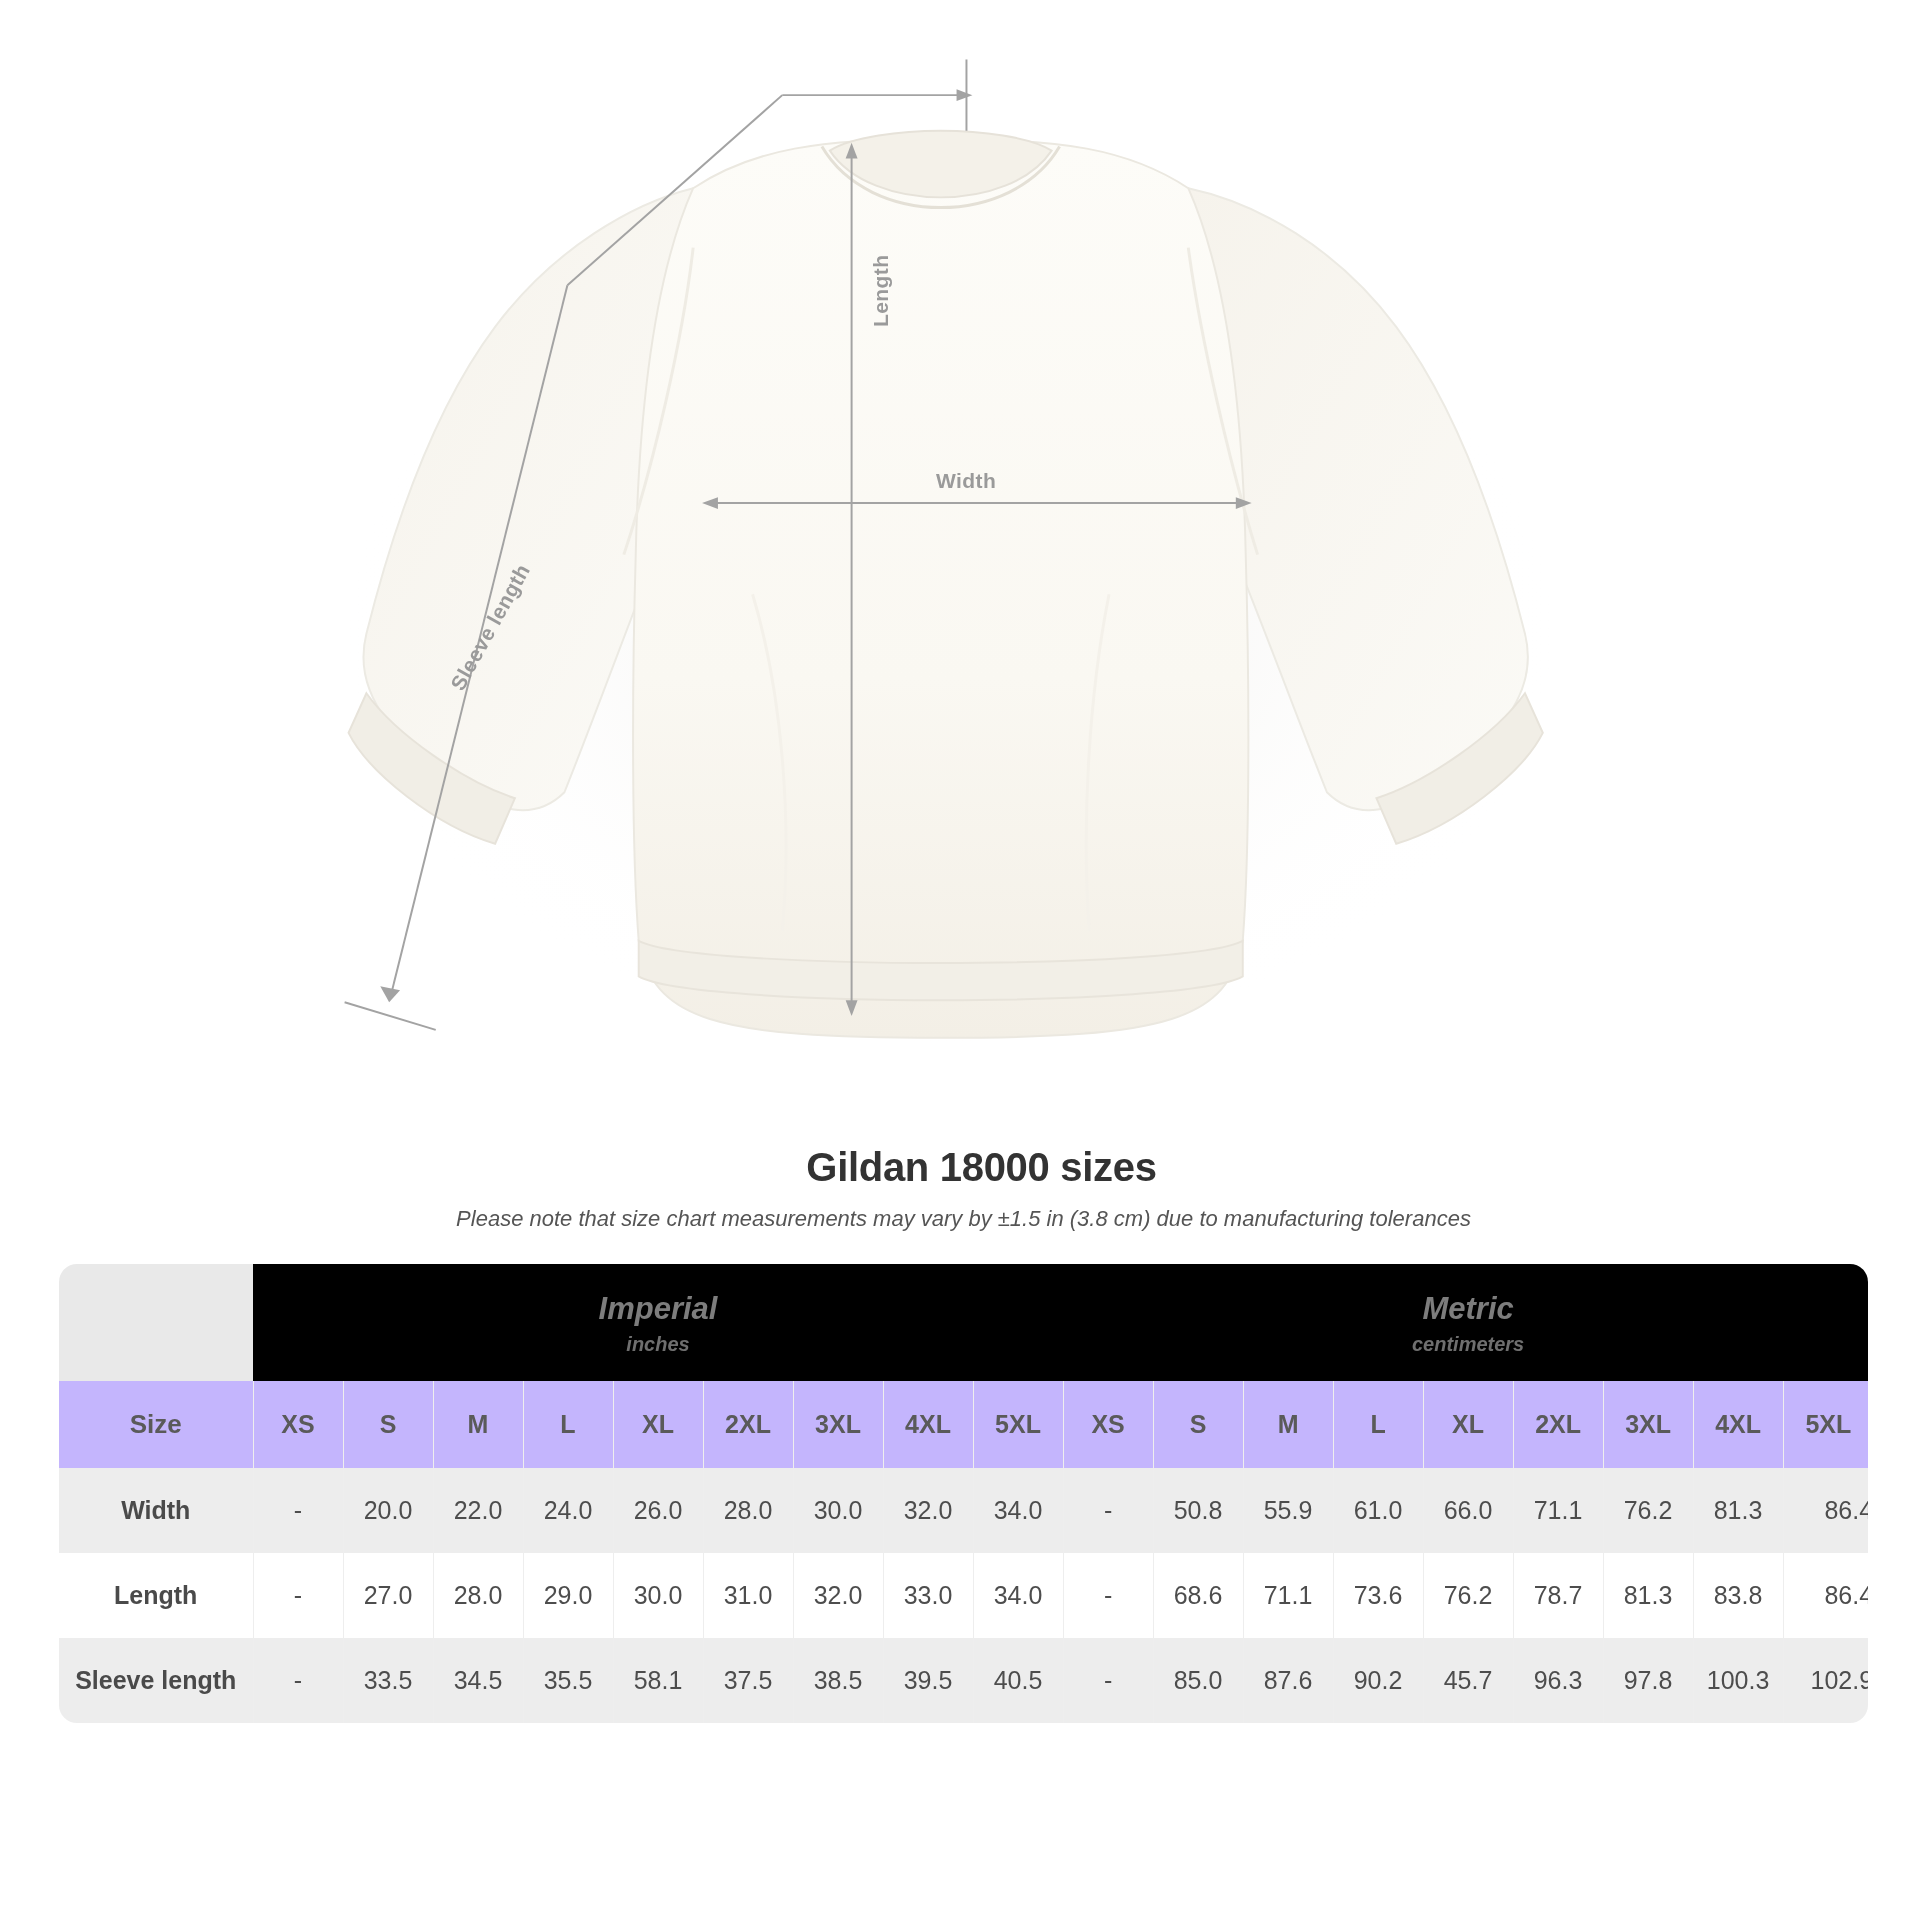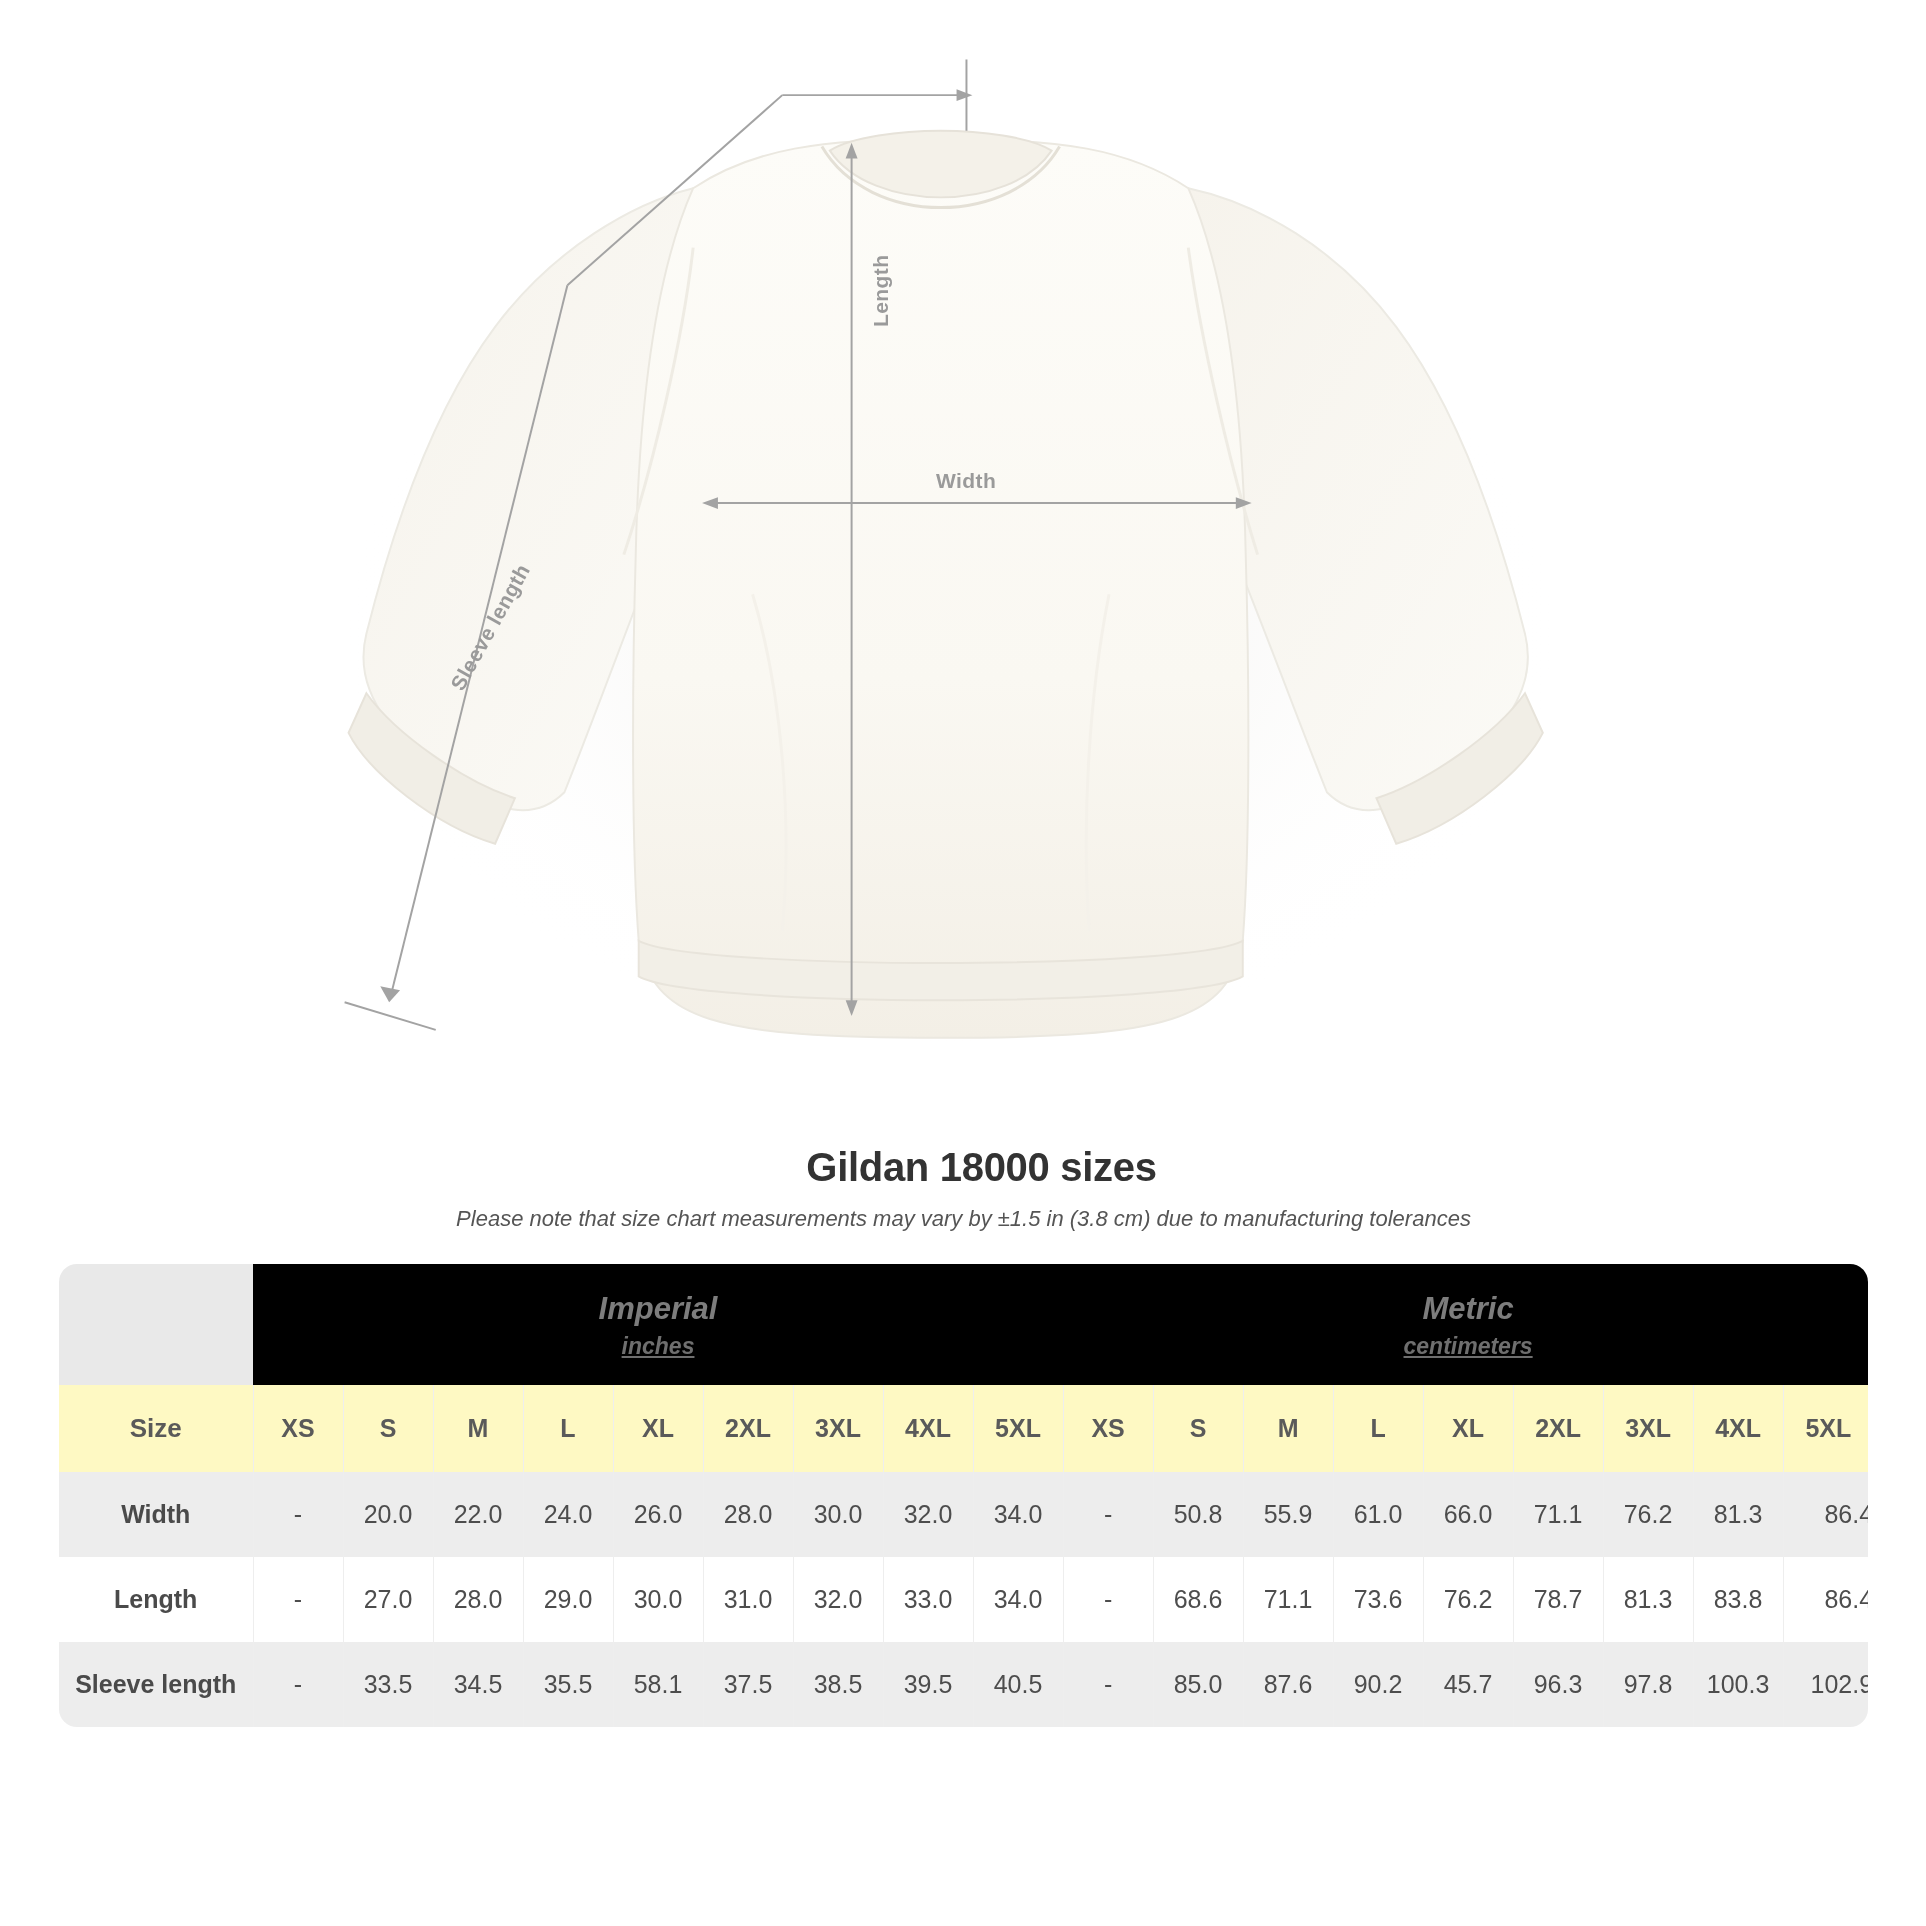--- a/index.html
+++ b/index.html
@@ -92,32 +92,31 @@
   }
   .unit-name {
     font-size: 31px;
     font-weight: bold;
     font-style: italic;
     color: #7d7d7d;
     display: block;
     line-height: 1.25;
   }
   .unit-sub {
-    font-size: 23px;
+    font-size: 20px;
     font-style: italic;
     color: #6f6f6f;
     display: block;
     line-height: 1.5;
-    text-decoration: underline;
   }
   .unit-row .spacer-cell { background: #e9e9e9; }
 
   
   .size-row th {
-    background: #fef9c3;
+    background: #c4b5fd;
     padding: 28px 0;
     font-size: 25px;
     font-weight: bold;
     color: #5a5a5a;
     border-right: 1px solid #eeeeee;
   }
   .size-row th:last-child { border-right: none; }
   .size-row th.rowhead { font-size: 26px; }
 
   

